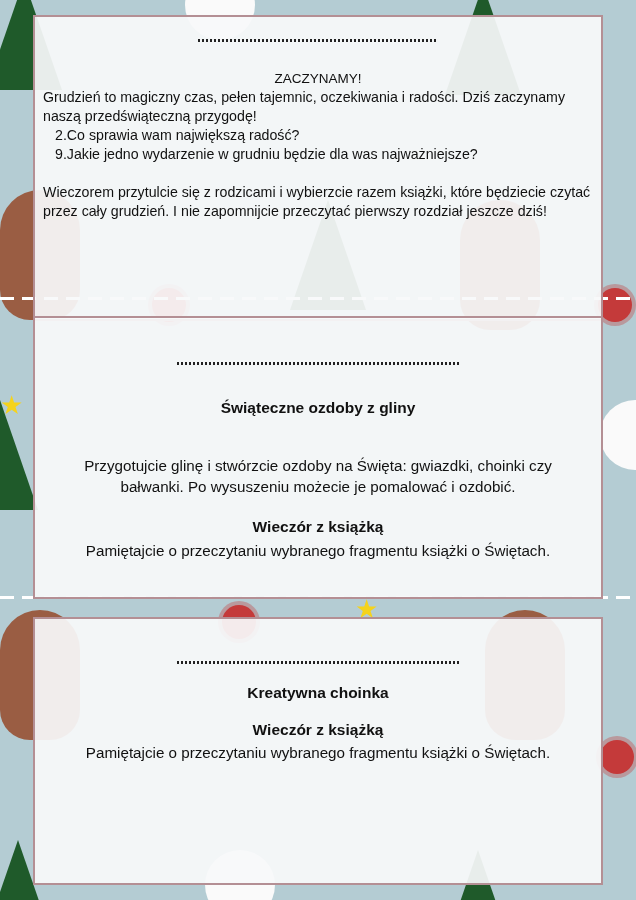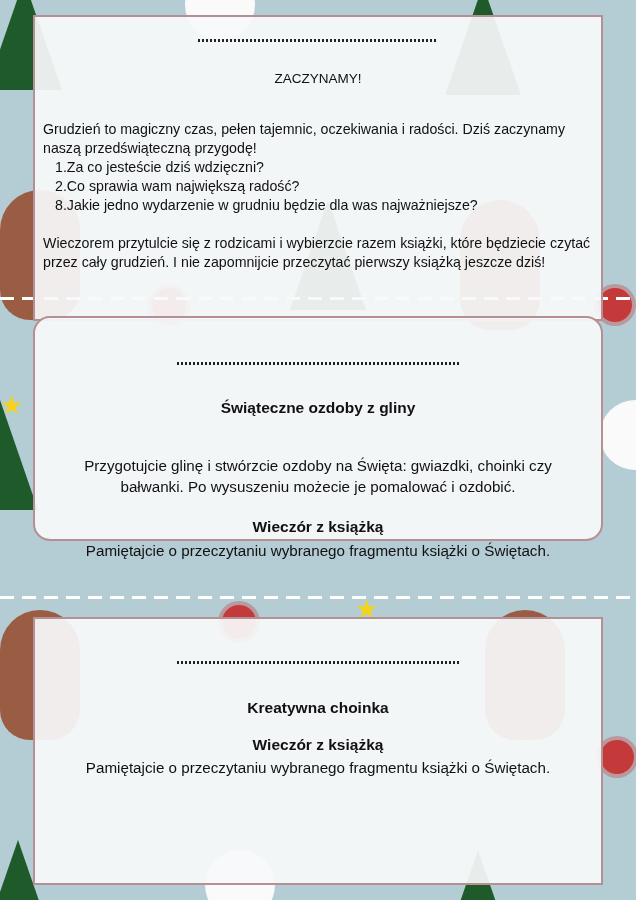--- a/index.html
+++ b/index.html
@@ -41,35 +41,35 @@
       border: 2px solid #b48f94;
       text-align: center;
       font-size: 14.2px;
       line-height: 19px;
     }
     .dots {
       display: block; margin: 0 auto; height: 3px;
       background: repeating-linear-gradient(90deg, #222 0 2px, transparent 2px 4px);
     }
     .card1 { top: 15px; height: 306px; }
-    .card2 { top: 316px; height: 225px; border-radius: 17px; }
+    .card2 { top: 316px; height: 283px; }
     .card3 { top: 617px; height: 268px; }
     .card1 .dots { width: 240px; margin-top: 22px; }
     .card1 .title { margin-top: 27px; font-size: 13.5px; }
-    .card1 .body { text-align: left; padding: 0 8px; margin-top: 32px; }
+    .card1 .body { text-align: left; padding: 0 8px; }
     .card1 ol { list-style: none; padding-left: 12px; }
     .card1 .gap { height: 19px; }
     .card2 .dots { width: 282px; margin-top: 44px; }
     .h { font-weight: bold; font-size: 15.5px; }
     .card2 .h1 { margin-top: 33px; }
     .card2 .p1 { margin-top: 22px; font-size: 15.2px; line-height: 21px; }
     .card2 .h2 { margin-top: 20px; }
     .card2 .p2 { margin-top: 4px; font-size: 15.2px; line-height: 21px; }
     .card3 .dots { width: 282px; margin-top: 42px; }
-    .card3 .h1 { margin-top: 34px; }
+    .card3 .h1 { margin-top: 19px; }
     .card3 .p1 { margin-top: 2px; font-size: 15.2px; line-height: 21.5px; }
     .card3 .h2 { margin-top: 18px; }
     .card3 .p2 { margin-top: 3px; font-size: 15.2px; line-height: 21.5px; }
   </style>
 </head>
 <body>
 
 <div class="bg-layer">
   <div class="deco tree" style="left:-14px;top:-20px;"></div>
   <div class="deco snow" style="left:185px;top:-30px;"></div>
@@ -94,26 +94,25 @@
 
 <div class="dash-line" style="top:297px;"></div>
 <div class="dash-line" style="top:596px;"></div>
 
 <section class="card card1">
   <span class="dots"></span>
   <div class="title">ZACZYNAMY!</div>
   <div class="body">
     <p>Grudzień to magiczny czas, pełen tajemnic, oczekiwania i radości. Dziś zaczynamy naszą przedświąteczną przygodę!</p>
     <ol>
-      <li>1.Za co jesteście dziś wdzięczni?</li>
       <li>2.Co sprawia wam największą radość?</li>
-      <li>8.Jakie jedno wydarzenie w grudniu będzie dla was najważniejsze?</li>
+      <li>9.Jakie jedno wydarzenie w grudniu będzie dla was najważniejsze?</li>
     </ol>
     <div class="gap"></div>
-    <p>Wieczorem przytulcie się z rodzicami i wybierzcie razem książki, które będziecie czytać przez cały grudzień. I nie zapomnijcie przeczytać pierwszy książką jeszcze dziś!</p>
+    <p>Wieczorem przytulcie się z rodzicami i wybierzcie razem książki, które będziecie czytać przez cały grudzień. I nie zapomnijcie przeczytać pierwszy rozdział jeszcze dziś!</p>
   </div>
 </section>
 
 <section class="card card2">
   <span class="dots"></span>
   <div class="h h1">Świąteczne ozdoby z gliny</div>
   <p class="p1" style="padding:0 34px;margin-top:38px;">Przygotujcie glinę i stwórzcie ozdoby na Święta: gwiazdki, choinki czy bałwanki. Po wysuszeniu możecie je pomalować i ozdobić.</p>
   <div class="h h2">Wieczór z książką</div>
   <p class="p2" style="padding:0 40px;">Pamiętajcie o przeczytaniu wybranego fragmentu książki o Świętach.</p>
 </section>

